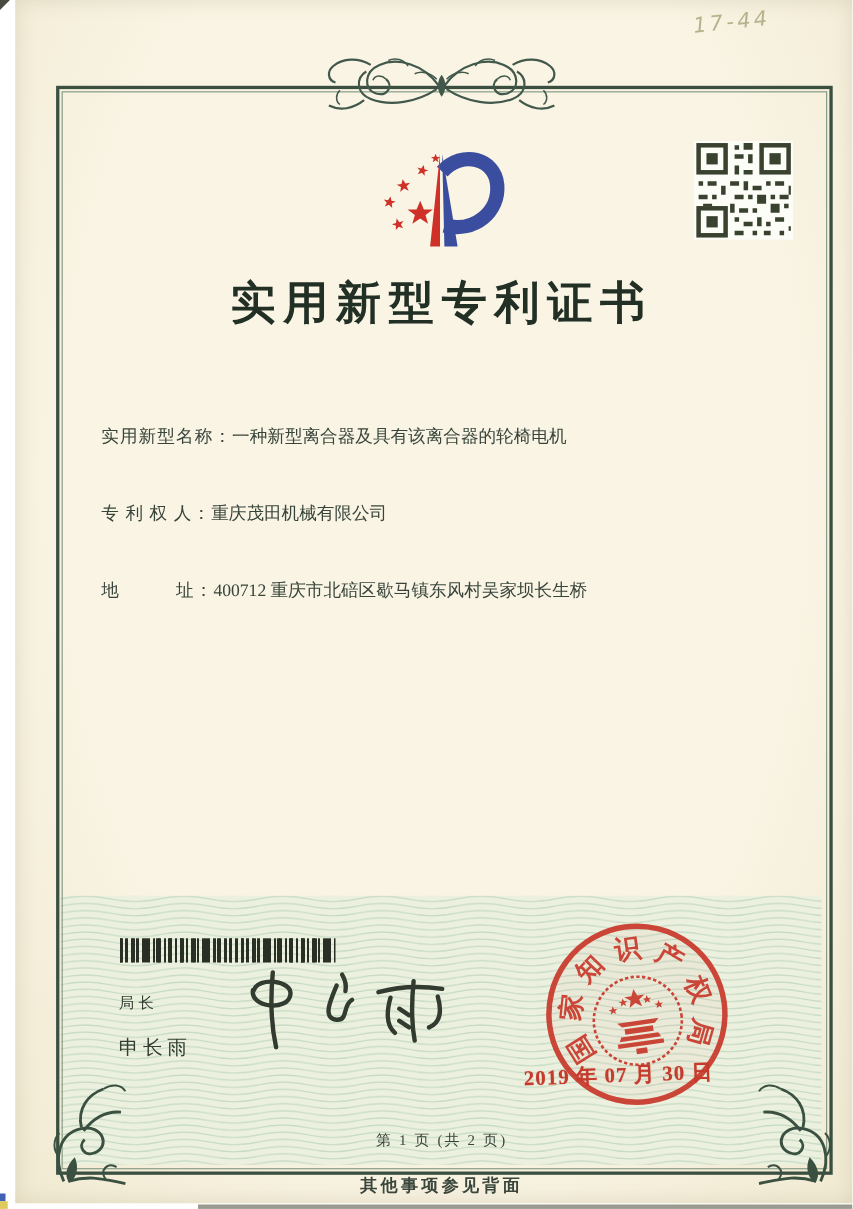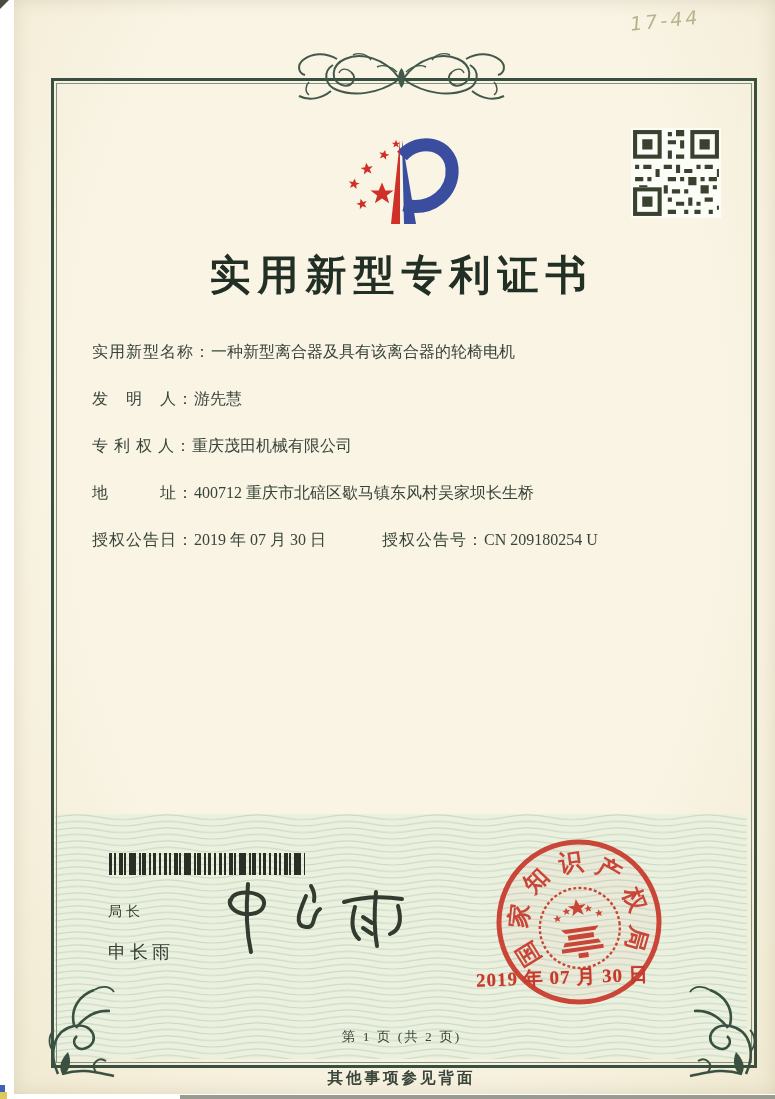--- a/index.html
+++ b/index.html
@@ -21,21 +21,21 @@
            letter-spacing:2px;}
   #hand-note{position:absolute;left:616px;top:6px;width:130px;font-size:19px;
            color:#b7b28b;transform:rotate(-6deg);
            font-style:italic;letter-spacing:3px;font-family:"DejaVu Sans",sans-serif;}
   #qr{position:absolute;left:616px;top:128px;}
   #logo{position:absolute;left:326px;top:134px;}
   #title{position:absolute;left:0;top:248px;width:775px;margin:0;text-align:center;
          font-size:41px;font-weight:bold;color:#222f25;letter-spacing:7px;}
   
   #fields{position:absolute;left:78px;top:342px;width:640px;font-size:16px;color:#38443a;}
-  .frow{height:25px;margin-bottom:22px;white-space:nowrap;}
+  .frow{height:25px;margin-bottom:22px;white-space:nowrap;margin-top:45px;}
   .frow .lbl{letter-spacing:1px;}
   .pair2{margin-left:56px;}
   
   #paras{position:absolute;left:78px;top:654px;width:630px;font-size:16.5px;
          line-height:27px;color:#3e493c;text-align:justify;}
   #paras p{margin:0;text-indent:2em;}
   
   #barcode{position:absolute;left:95px;top:853px;width:196px;height:22px;
         background:
           repeating-linear-gradient(90deg,#2a2f26 0 2px,rgba(0,0,0,0) 2px 5px),
@@ -165,30 +165,24 @@
       </g>
     </svg>
 
     <h1 id="title">实用新型专利证书</h1>
 
     <div id="fields">
       <div class="frow">
         <span class="lbl">实用新型名称：</span><span>一种新型离合器及具有该离合器的轮椅电机</span>
       </div>
       <div class="frow">
-        <span class="lbl">发　明　人：</span><span>游先慧</span>
-      </div>
-      <div class="frow">
         <span class="lbl">专 利 权 人：</span><span>重庆茂田机械有限公司</span>
       </div>
       <div class="frow">
         <span class="lbl">地　　　址：</span><span>400712 重庆市北碚区歇马镇东风村吴家坝长生桥</span>
-      </div>
-      <div class="frow">
-        <span class="lbl">授权公告日：</span><span>2019 年 07 月 30 日</span><span class="pair2"><span class="lbl">授权公告号：</span><span>CN 209180254 U</span></span>
       </div>
     </div>
 
 
     <div id="barcode"></div>
 
     <div id="signer-title">局长</div>
     <div id="signer-name">申长雨</div>
 
     <svg id="signature" width="230" height="96" viewBox="0 0 230 96">

